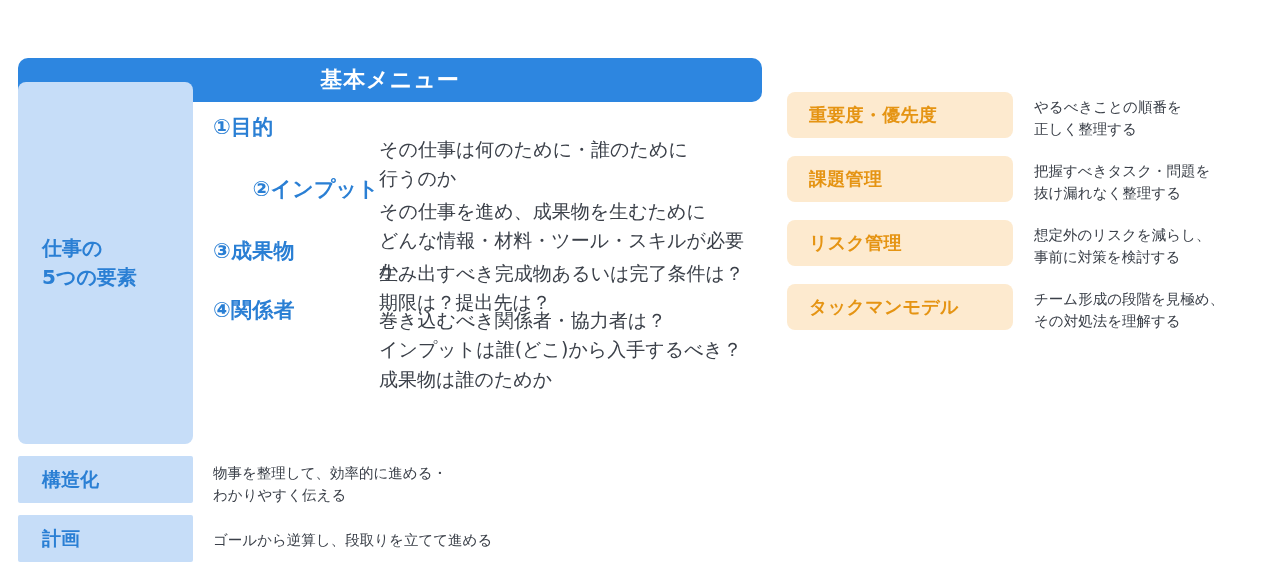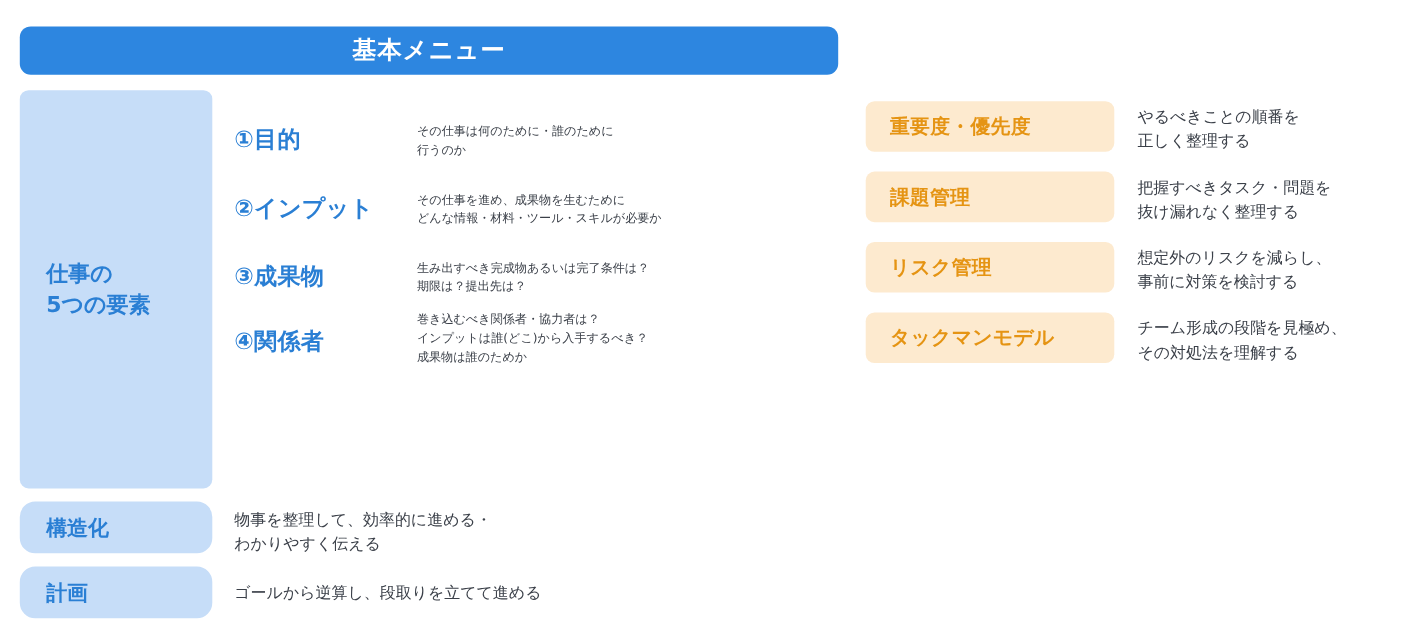--- a/index.html
+++ b/index.html
@@ -25,20 +25,21 @@
   
   .header-bar {
     position: absolute;
     display: flex;
     align-items: center;
     justify-content: center;
     border-radius: 10px;
     color: #ffffff;
     font-weight: bold;
     letter-spacing: 1px;
+    margin-top: 34px;
   }
   .header-basic {
     left: 18px;
     top: 24px;
     width: 744px;
     height: 44px;
     background: #2d86e0;
     font-size: 22px;
   }
   .header-option {
@@ -79,21 +80,21 @@
     line-height: 1.45;
     white-space: pre-line;
   }
 
   .tag-box {
     position: absolute;
     left: 18px;
     width: 175px;
     height: 47px;
     background: #c6ddf8;
-    border-radius: 14px;
+    border-radius: 2px;
     display: flex;
     align-items: center;
     padding-left: 24px;
     box-sizing: border-box;
   }
   .tag-box .tag-label {
     color: #2a7fd4;
     font-size: 19px;
     font-weight: bold;
   }
@@ -123,30 +124,31 @@
     width: 166px;
     flex: 0 0 166px;
     color: #2a7fd4;
     font-size: 21px;
     font-weight: bold;
     letter-spacing: 0.2px;
     white-space: nowrap;
   }
   .element-desc {
     color: #3b4049;
-    font-size: 11px;
+    font-size: 19px;
     line-height: 1.55;
     white-space: pre-line;
     padding-top: 3px;
+    margin-top: 24px;
   }
 
   .row-1 { top: 108px; }
   .row-1 .element-title { padding-top: 5px; }
   .row-2 { top: 170px; }
-  .row-2 .element-title { padding-top: 5px; }
+  .row-2 .element-title { padding-top: 5px; text-align: right; }
   .row-3 { top: 232px; }
   .row-3 .element-title { padding-top: 5px; }
   .row-4 { top: 279px; }
   .row-4 .element-title { padding-top: 17px; }
   .row-5 { top: 388px; }
   .row-5 .element-title { padding-top: 5px; }
 
   
   .right-col {
     position: absolute;

